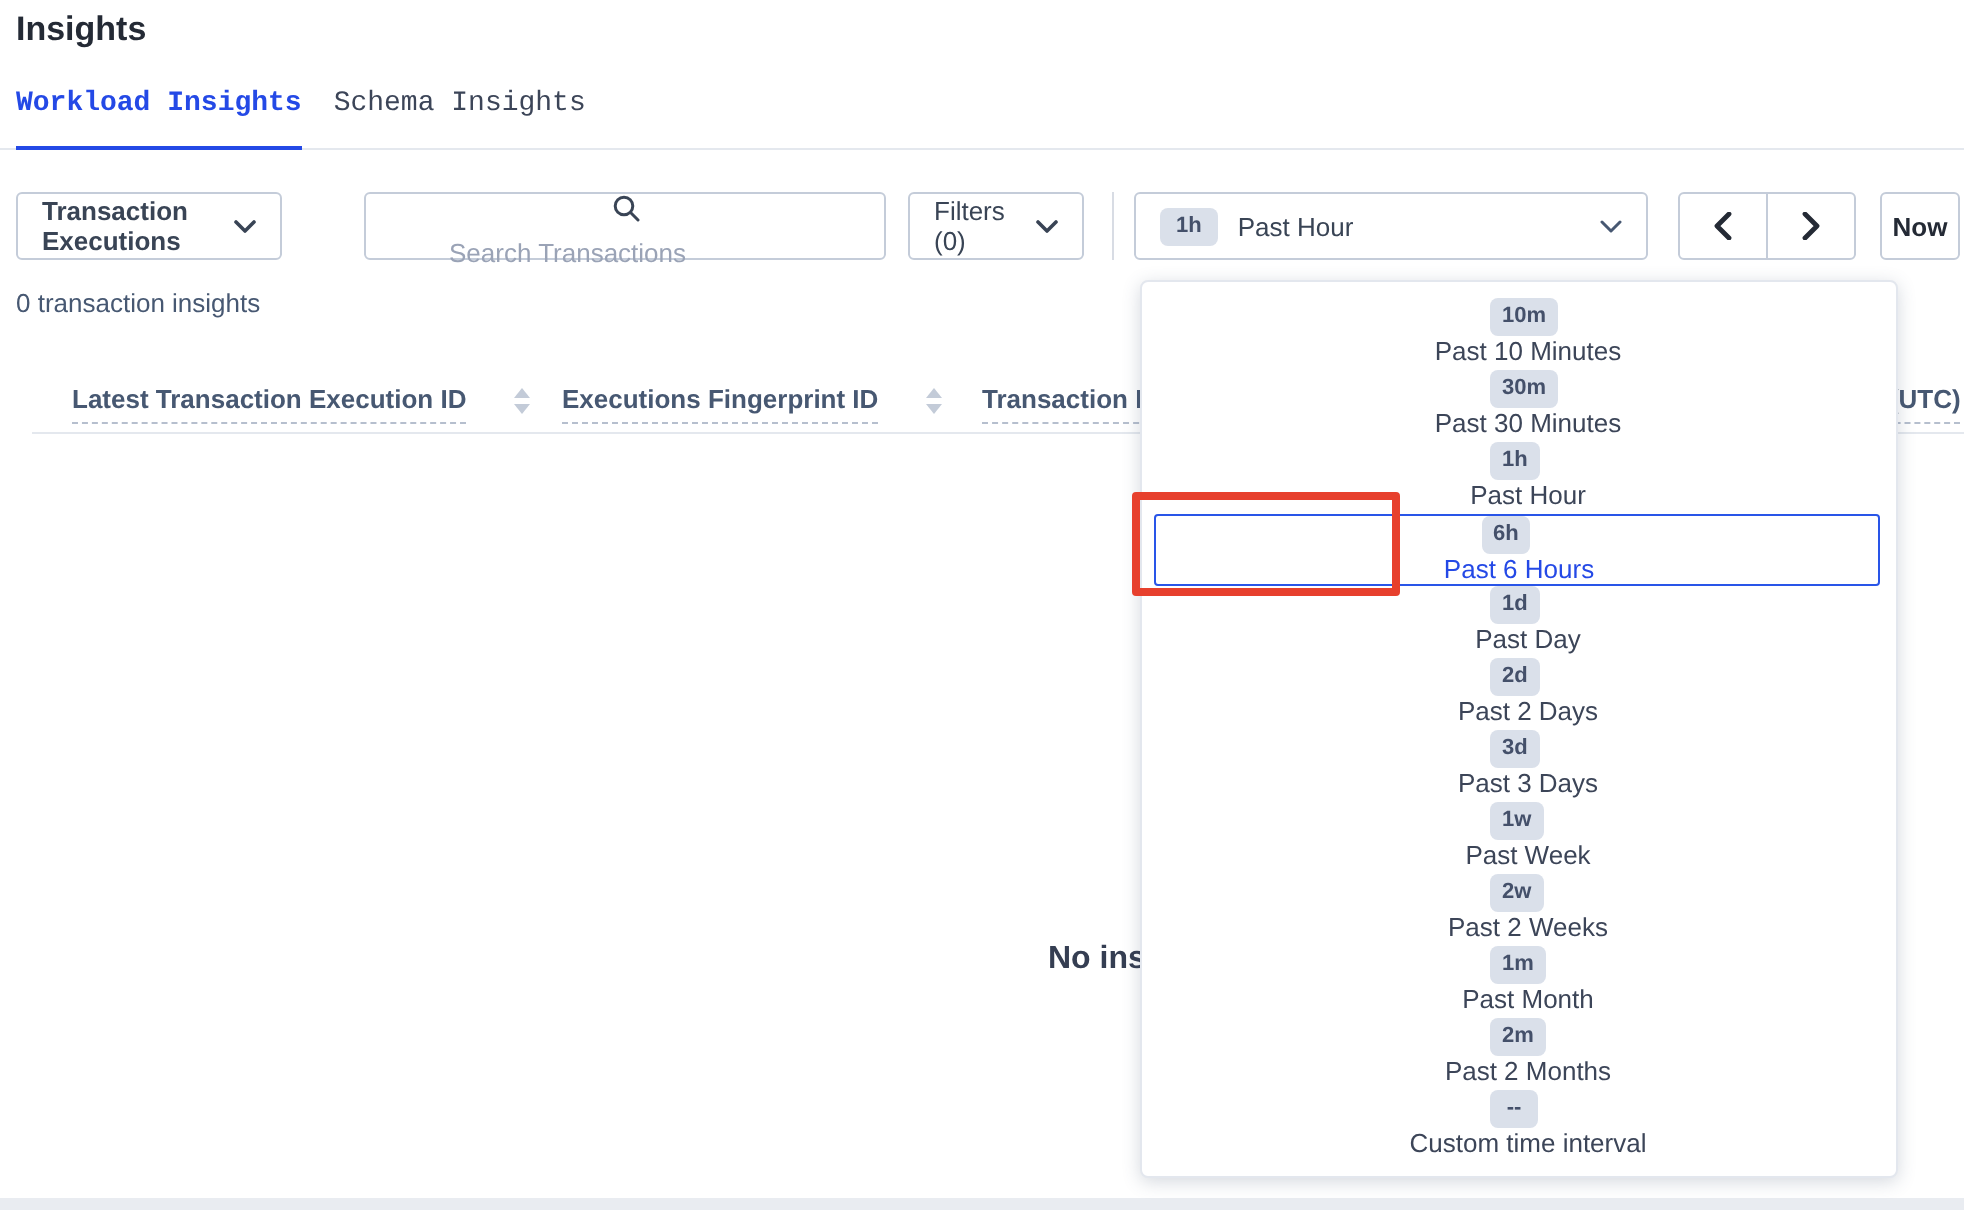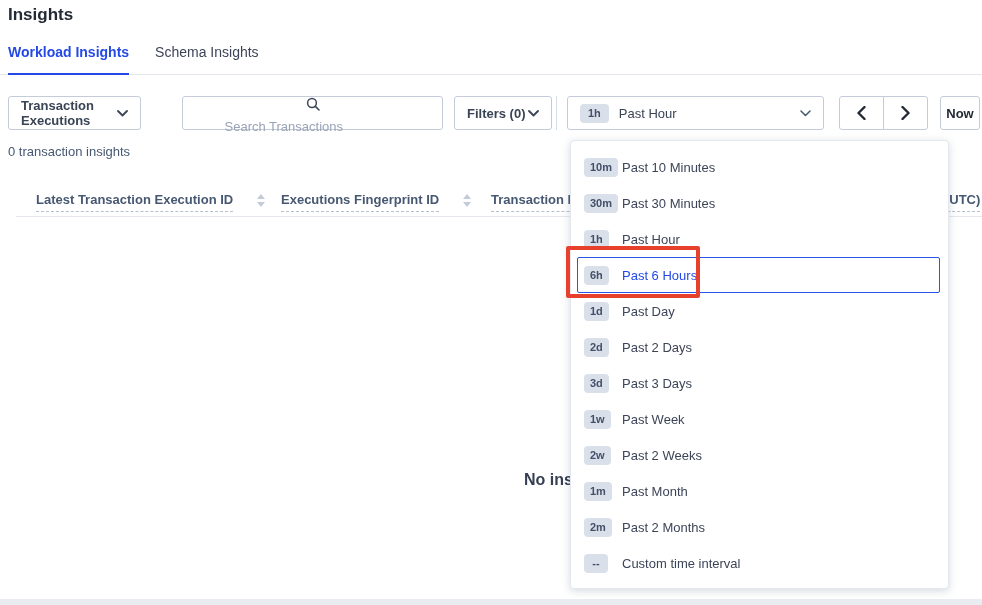--- a/index.html
+++ b/index.html
@@ -13,42 +13,42 @@
   
   .page-title{
     position:absolute;left:8px;top:5px;
     font-size:17px;font-weight:bold;color:#242a35;
   }
   .tabbar{
     position:absolute;left:0;top:0;width:982px;height:75px;
     border-bottom:1px solid #e4e8ee;box-sizing:border-box;
   }
   .tabs{
-    position:absolute;left:8px;bottom:-1px;display:flex;gap:26px;align-items:flex-start;
+    position:absolute;left:8px;bottom:-1px;display:flex;gap:16px;align-items:flex-start;font-family:Liberation Mono, monospace;
   }
   .tab{
     font-size:14px;color:#3c4558;padding-bottom:13px;cursor:pointer;white-space:nowrap;
     border-bottom:2px solid transparent;
   }
   .tab.active{color:#2449e6;font-weight:bold;border-bottom-color:#2449e6;}
   
   .toolbar{position:absolute;left:0;top:0;width:982px;height:0;}
   .btn{
     position:absolute;top:96px;height:34px;box-sizing:border-box;
     background:#fff;border:1px solid #c4ccd9;border-radius:3px;
     display:flex;align-items:center;font-size:13px;color:#394455;cursor:pointer;
   }
   .btn-view{left:8px;width:133px;padding:0 12px;justify-content:space-between;font-weight:bold;}
   .searchbox{left:182px;width:261px;padding:0 10px;gap:8px;cursor:text;flex-direction:column;}
   .searchbox input{
     border:none;outline:none;flex:1;font-size:13px;font-family:inherit;color:#394455;
     background:transparent;padding:0;
   }
   .searchbox input::placeholder{color:#9aa3b6;}
-  .btn-filters{left:454px;width:98px;padding:0 12px;justify-content:space-between;font-weight:bold;}
+  .btn-filters{left:454px;width:88px;padding:0 12px;justify-content:space-between;font-weight:normal;}
   .vdivider{position:absolute;left:556px;top:96px;width:1px;height:34px;background:#d8dce4;}
   .btn-time{left:567px;width:257px;padding:0 12px;gap:10px;}
   .time-badge{
     background:#dae0ea;color:#44506a;font-size:11px;font-weight:bold;
     padding:4px 8px;border-radius:4px;line-height:1;
   }
   .btn-time .chev{margin-left:auto;}
   .btn-prev{left:839px;width:45px;justify-content:center;border-radius:3px 0 0 3px;}
   .btn-next{left:883px;width:45px;justify-content:center;border-radius:0 3px 3px 0;}
   .btn-now{left:940px;width:40px;justify-content:center;font-weight:bold;color:#242a35;}
@@ -72,21 +72,21 @@
   }
   
   .time-panel{
     position:absolute;left:570px;top:140px;width:379px;height:449px;box-sizing:border-box;
     background:#fff;border:1px solid #e3e7ee;border-radius:4px;
     box-shadow:0 2px 9px rgba(66,80,110,0.22);
     padding:8px 0;z-index:50;
   }
   .time-item{
     height:36px;box-sizing:border-box;display:flex;align-items:center;
-    padding:0 4px 0 13px;cursor:pointer;font-size:13px;color:#3c4558;
+    padding:0 4px 0 13px;cursor:pointer;font-size:13px;color:#3c4558;flex-direction:column;
   }
   .time-item .badge-wrap{width:38px;flex-shrink:0;}
   .time-item .badge{
     display:inline-block;background:#dae0ea;color:#44506a;
     font-size:11px;font-weight:bold;padding:4px 6px;border-radius:4px;
     line-height:1;min-width:12px;text-align:center;
   }
   .time-item.focused{
     margin:0 8px 0 6px;padding-left:6px;
     border:1px solid #2955e8;border-radius:2px;color:#2449e6;

